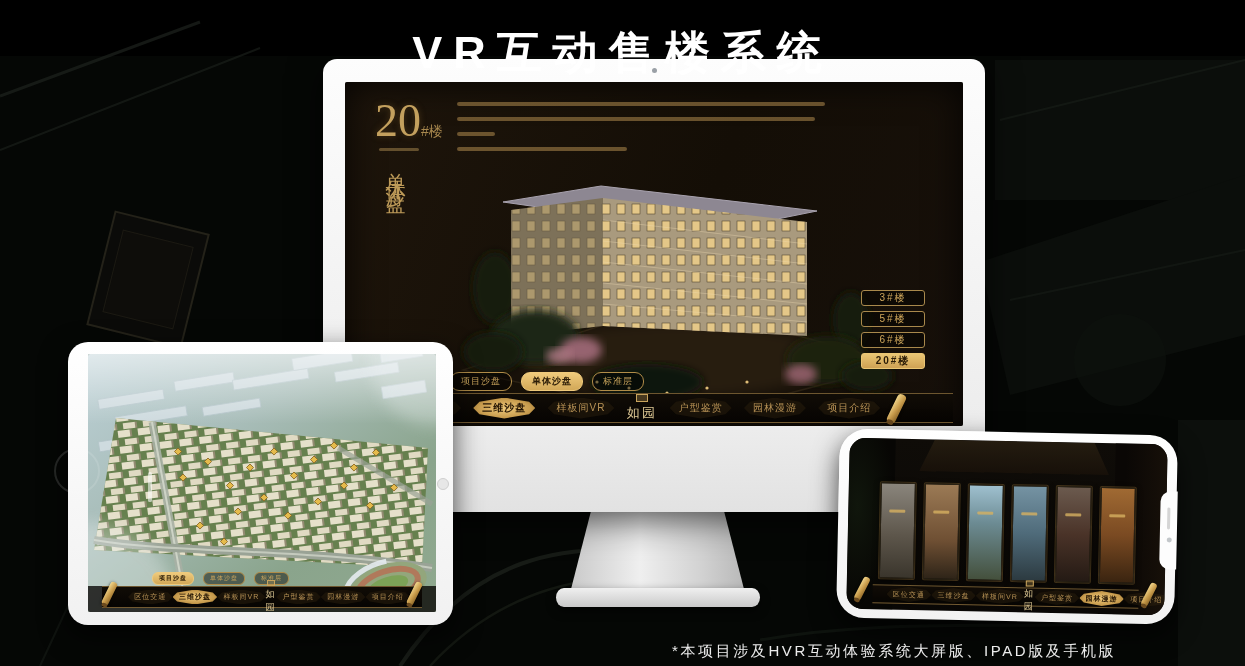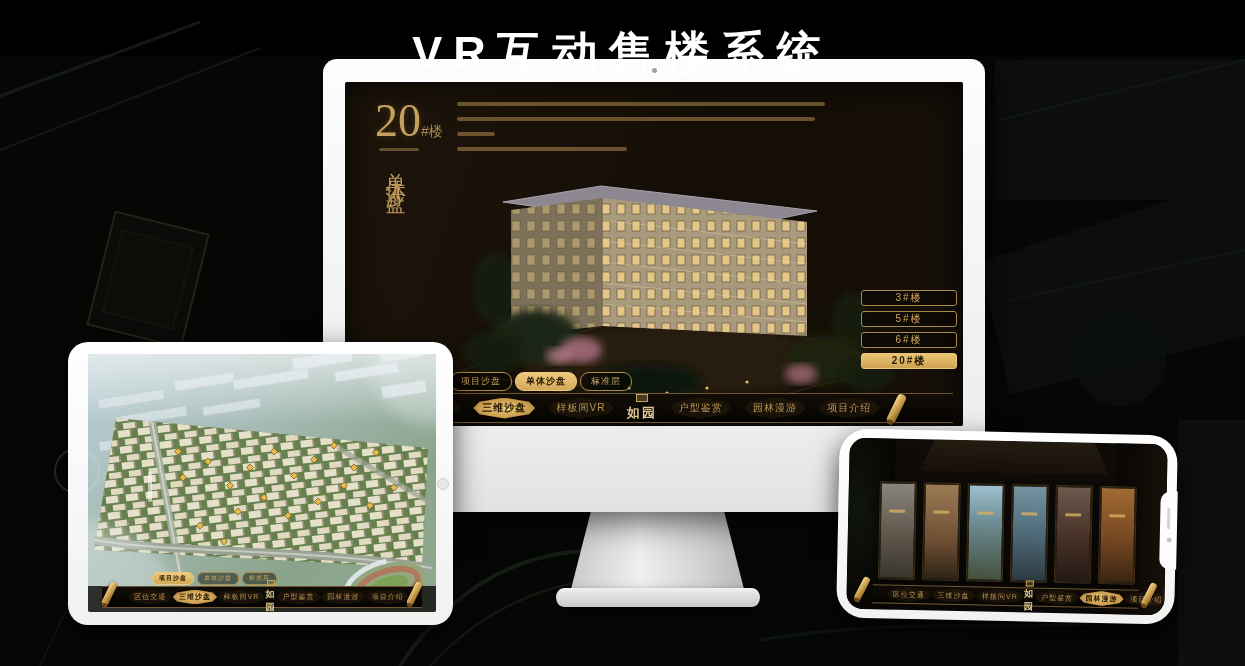--- a/index.html
+++ b/index.html
@@ -39,45 +39,45 @@
   .heading-number { font-family:"Liberation Serif", serif; font-size:46px; line-height:1;
     color:#c3a05e; text-shadow:0 0 6px rgba(120,90,40,.5); }
   .heading-suffix { font-size:14px; color:#a8884e; }
   .heading-en { width:40px; height:3px; background:rgba(189,154,88,.45); margin:4px 0 6px 4px; border-radius:2px; }
   .heading-vertical { writing-mode:vertical-rl; font-size:20px; letter-spacing:7px;
     color:#bd9a58; margin-left:8px; height:120px; }
   .desc-lines { position:absolute; left:112px; top:20px; }
   .desc-lines .dl { height:4px; background:rgba(189,150,84,.5); border-radius:2px; margin-bottom:11px; }
 
   .bld-btn-col { position:absolute; right:26px; top:208px; width:76px; }
-  .bld-btn { width:96px; height:16px; line-height:14px; text-align:center; font-size:10px;
+  .bld-btn { width:64px; height:16px; line-height:14px; text-align:center; font-size:10px;
     letter-spacing:2px; border:1px solid #a9894c; color:#cfa75c; background:rgba(8,5,2,.55);
     border-radius:3px; margin-bottom:5px; cursor:pointer; }
   .bld-btn.active { background:linear-gradient(#eac674,#cfa254); color:#2a1b06; font-weight:bold;
     border-color:#eac674; }
 
-  .sub-tabs { position:absolute; display:flex; gap:3px; }
+  .sub-tabs { position:absolute; display:flex; gap:9px; }
   .monitor-screen .sub-tabs { left:105px; top:290px; }
   .pill { border:1px solid #b08c48; color:#c9a45c; border-radius:1em; font-size:9px;
     padding:2px 10px; background:rgba(0,0,0,.45); letter-spacing:1px; cursor:pointer; white-space:nowrap; }
   .pill.active { background:linear-gradient(#efca7c,#d2a858); color:#2a1b06; border-color:#efca7c; font-weight:bold; }
 
   .navbar { position:absolute; display:flex; align-items:center; justify-content:space-between;
     border-top:1px solid rgba(195,155,85,.55); border-bottom:1px solid rgba(195,155,85,.55);
     background:linear-gradient(#110c06,#060402); }
   .monitor-screen .navbar { left:10px; right:10px; bottom:3px; height:30px; font-size:10px; padding:0 52px 0 44px; }
   .nav-item { position:relative; color:#b99356; letter-spacing:1px; padding:.35em .9em; cursor:pointer;
     background:rgba(58,44,20,.32);
     clip-path:polygon(50% 0,90% 20%,100% 50%,90% 80%,50% 100%,10% 80%,0 50%,10% 20%);
     white-space:nowrap; }
   .nav-item.active { background:radial-gradient(ellipse at center,#eec87a 0%,#c89c4e 60%,#8a6426 100%);
     color:#231403; font-weight:bold; }
   .nav-logo { display:flex; flex-direction:column; align-items:center; color:#dcc794; cursor:default; }
   .nav-logo .seal { width:1.2em; height:.85em; border:1px solid #c9a45c; background:rgba(201,164,92,.3); margin-bottom:.18em; }
-  .nav-logo .logo-text { font-size:1.3em; letter-spacing:.18em; font-weight:bold; }
+  .nav-logo .logo-text { font-size:1.3em; letter-spacing:.18em; font-weight:normal; }
   .scroll-icon { position:relative; width:.85em; height:3.1em;
     background:linear-gradient(100deg,#f6dc92,#c79a4a 55%,#8a6426); border-radius:.4em;
     transform:rotate(26deg); box-shadow:0 1px 3px rgba(0,0,0,.7); cursor:pointer; flex:0 0 auto; }
   .scroll-icon::after { content:""; position:absolute; bottom:-.22em; left:8%; width:.75em; height:.5em;
     background:#6b4a1e; border-radius:50%; }
 
   
   .tablet-body { position:absolute; left:68px; top:342px; width:385px; height:283px;
     background:linear-gradient(#ffffff,#f1f1f1); border-radius:20px; z-index:3;
     box-shadow:0 10px 28px rgba(0,0,0,.7); }
@@ -392,13 +392,14 @@
       </div>
       <div class="scroll-icon p-scroll left"></div>
       <div class="scroll-icon p-scroll right"></div>
     </div>
     <div class="phone-notch">
       <div class="slit"></div>
       <div class="cam"></div>
     </div>
   </div>
 
+  <div class="footnote">*本项目涉及HVR互动体验系统大屏版、IPAD版及手机版</div>
 </div>
 
 </body></html>

